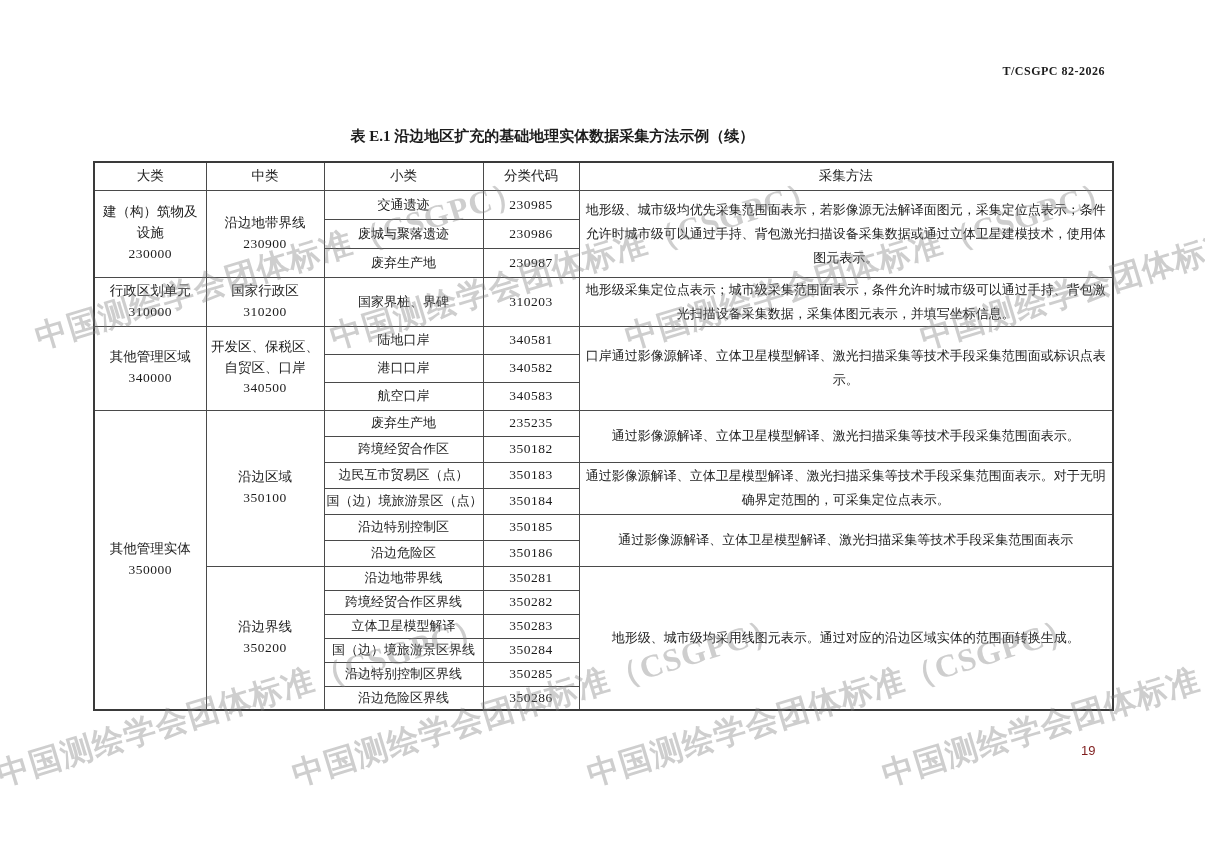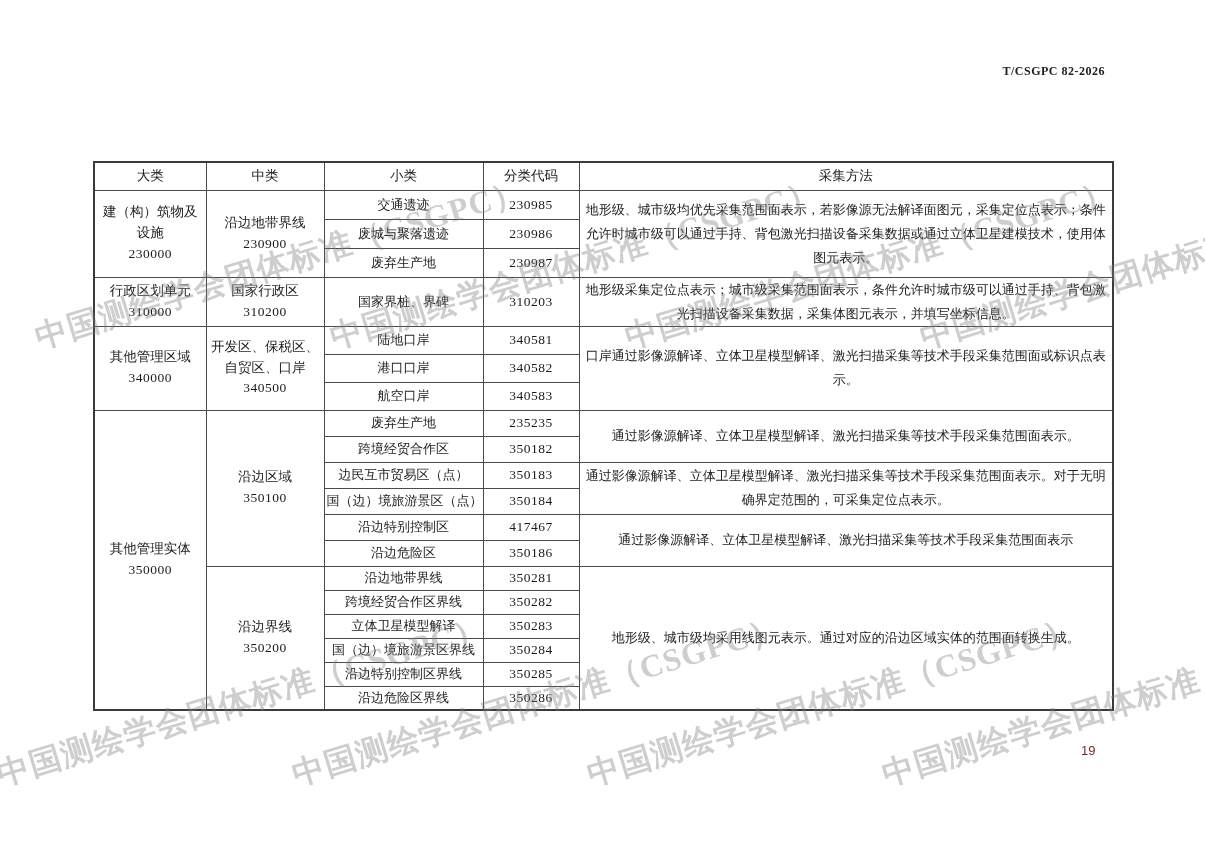--- a/index.html
+++ b/index.html
@@ -69,20 +69,21 @@
   .wm7 { left:582px; top:755px; }
   .wm8 { left:877px; top:755px; }
 </style>
 </head>
 <body>
 
 <div class="page">
 
   <div class="doc-number">T/CSGPC  82-2026</div>
 
+  <div class="table-title">表 E.1  沿边地区扩充的基础地理实体数据采集方法示例（续）</div>
 
   <table class="main">
     <colgroup>
       <col style="width:112px">
         <col style="width:118px">
         <col style="width:159px">
         <col style="width:96px">
         <col style="width:534px">
     </colgroup>
     <thead>
@@ -175,21 +176,21 @@
         <td class="sub">边民互市贸易区（点）</td>
         <td class="code">350183</td>
         <td rowspan="2" class="method">通过影像源解译、立体卫星模型解译、激光扫描采集等技术手段采集范围面表示。对于无明确界定范围的，可采集定位点表示。</td>
       </tr>
       <tr class="h26">
         <td class="sub">国（边）境旅游景区（点）</td>
         <td class="code">350184</td>
       </tr>
       <tr class="h26">
         <td class="sub">沿边特别控制区</td>
-        <td class="code">417467</td>
+        <td class="code">350185</td>
         <td rowspan="2" class="method">通过影像源解译、立体卫星模型解译、激光扫描采集等技术手段采集范围面表示</td>
       </tr>
       <tr class="h26">
         <td class="sub">沿边危险区</td>
         <td class="code">350186</td>
       </tr>
 
       <tr class="h24">
         <td rowspan="6">
           <div class="name-line">沿边界线</div>

